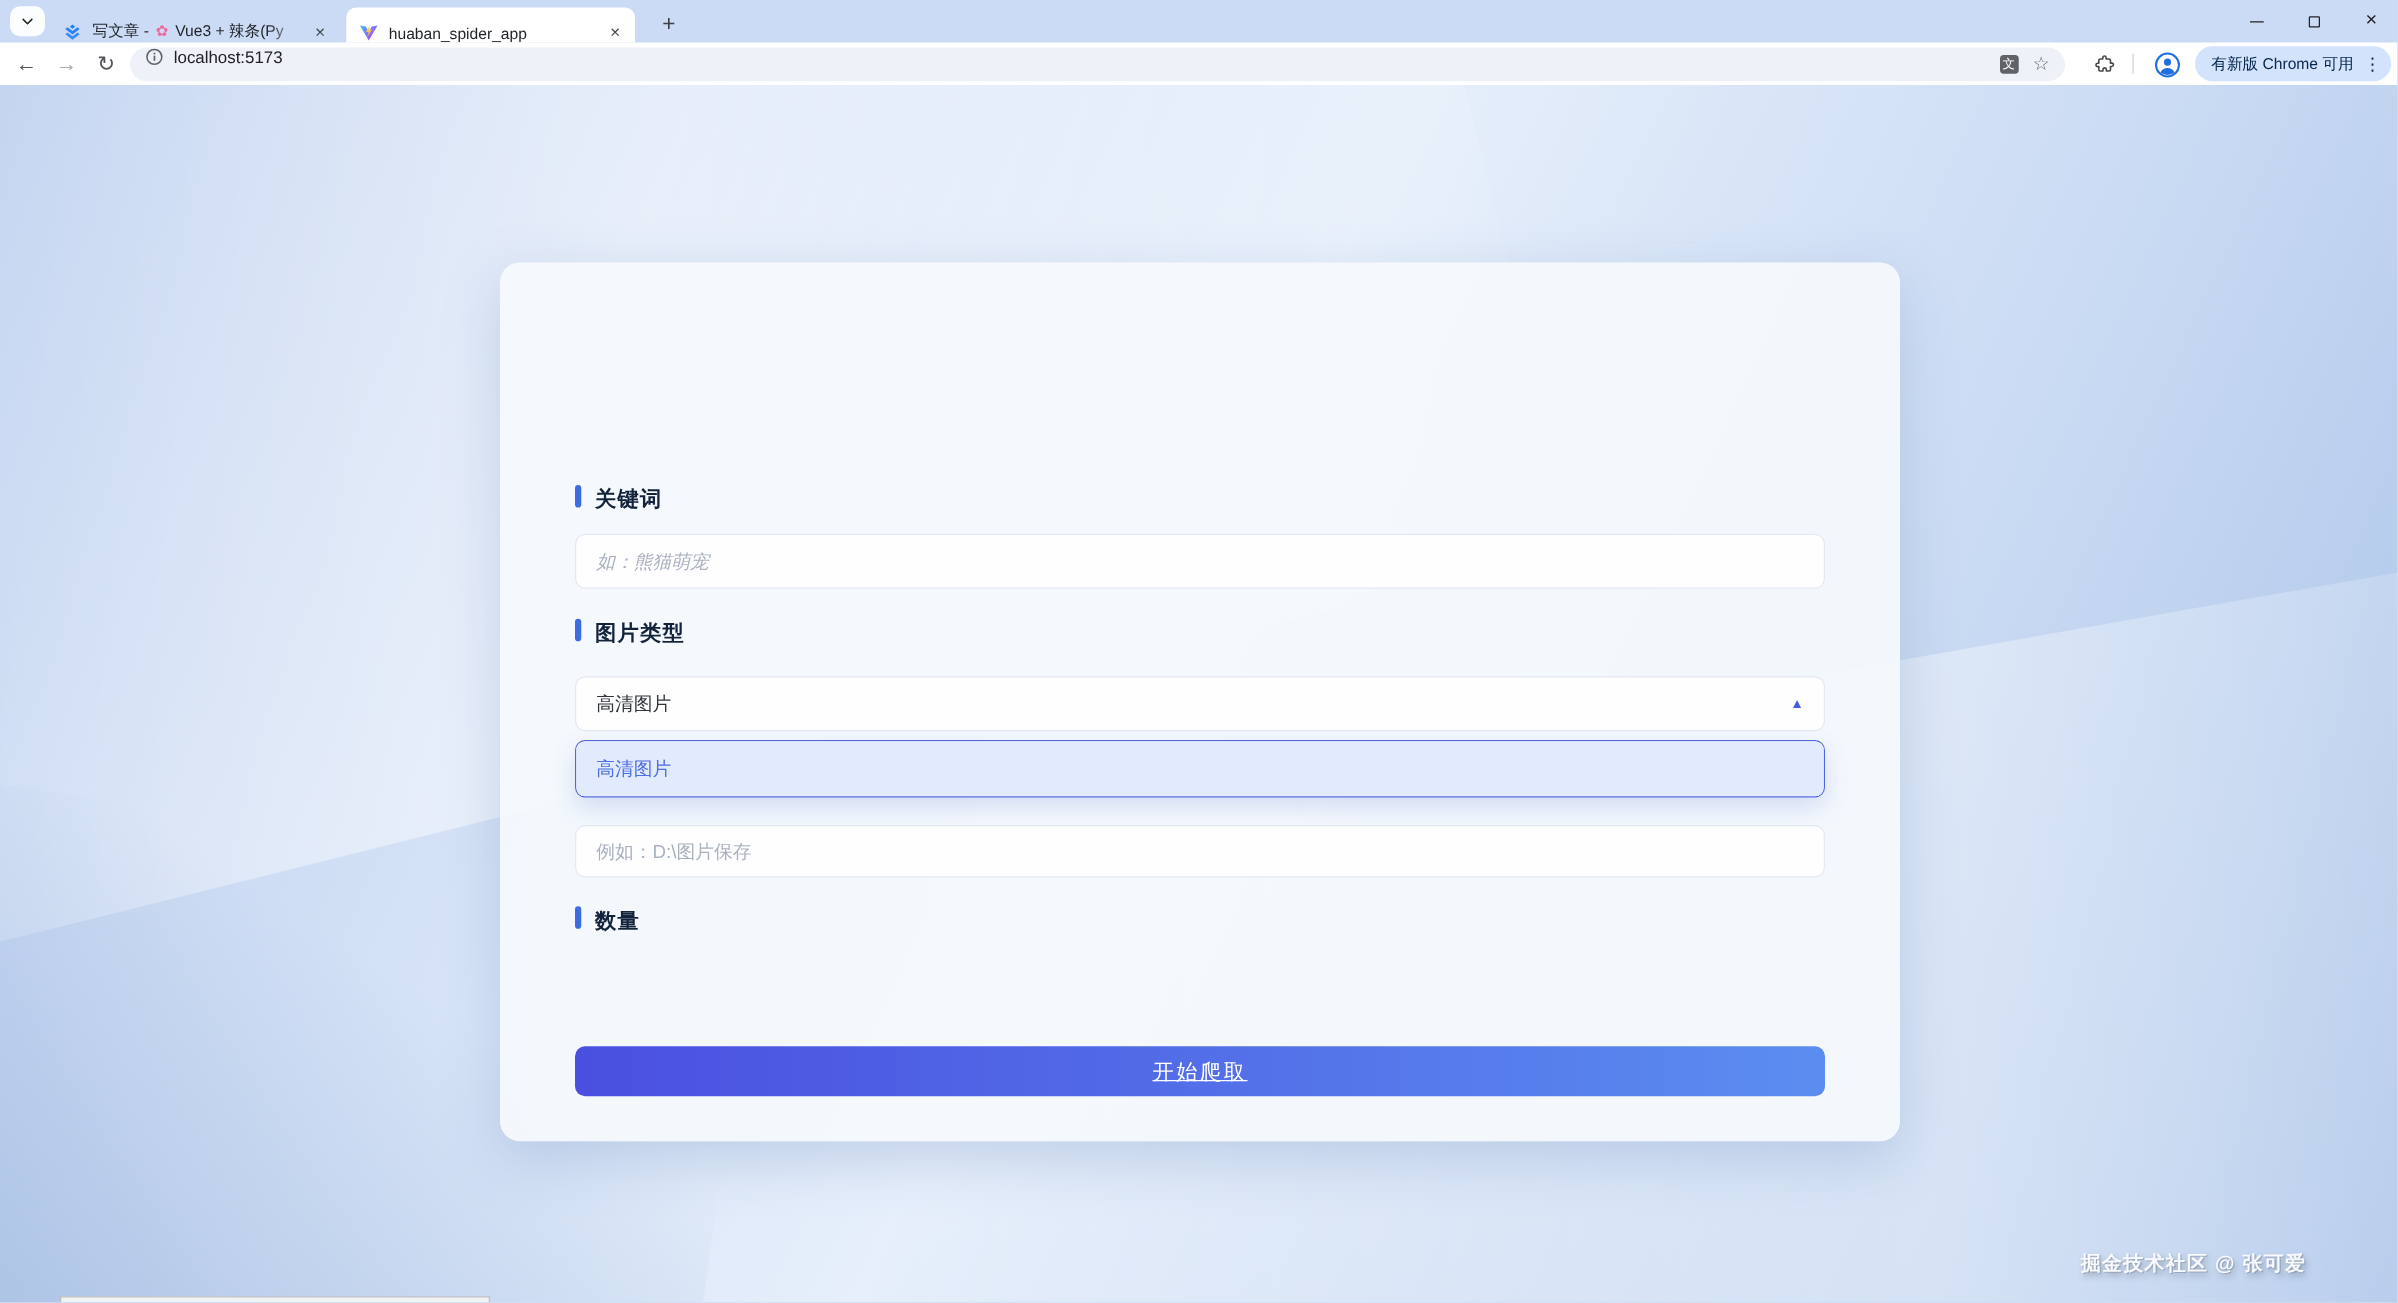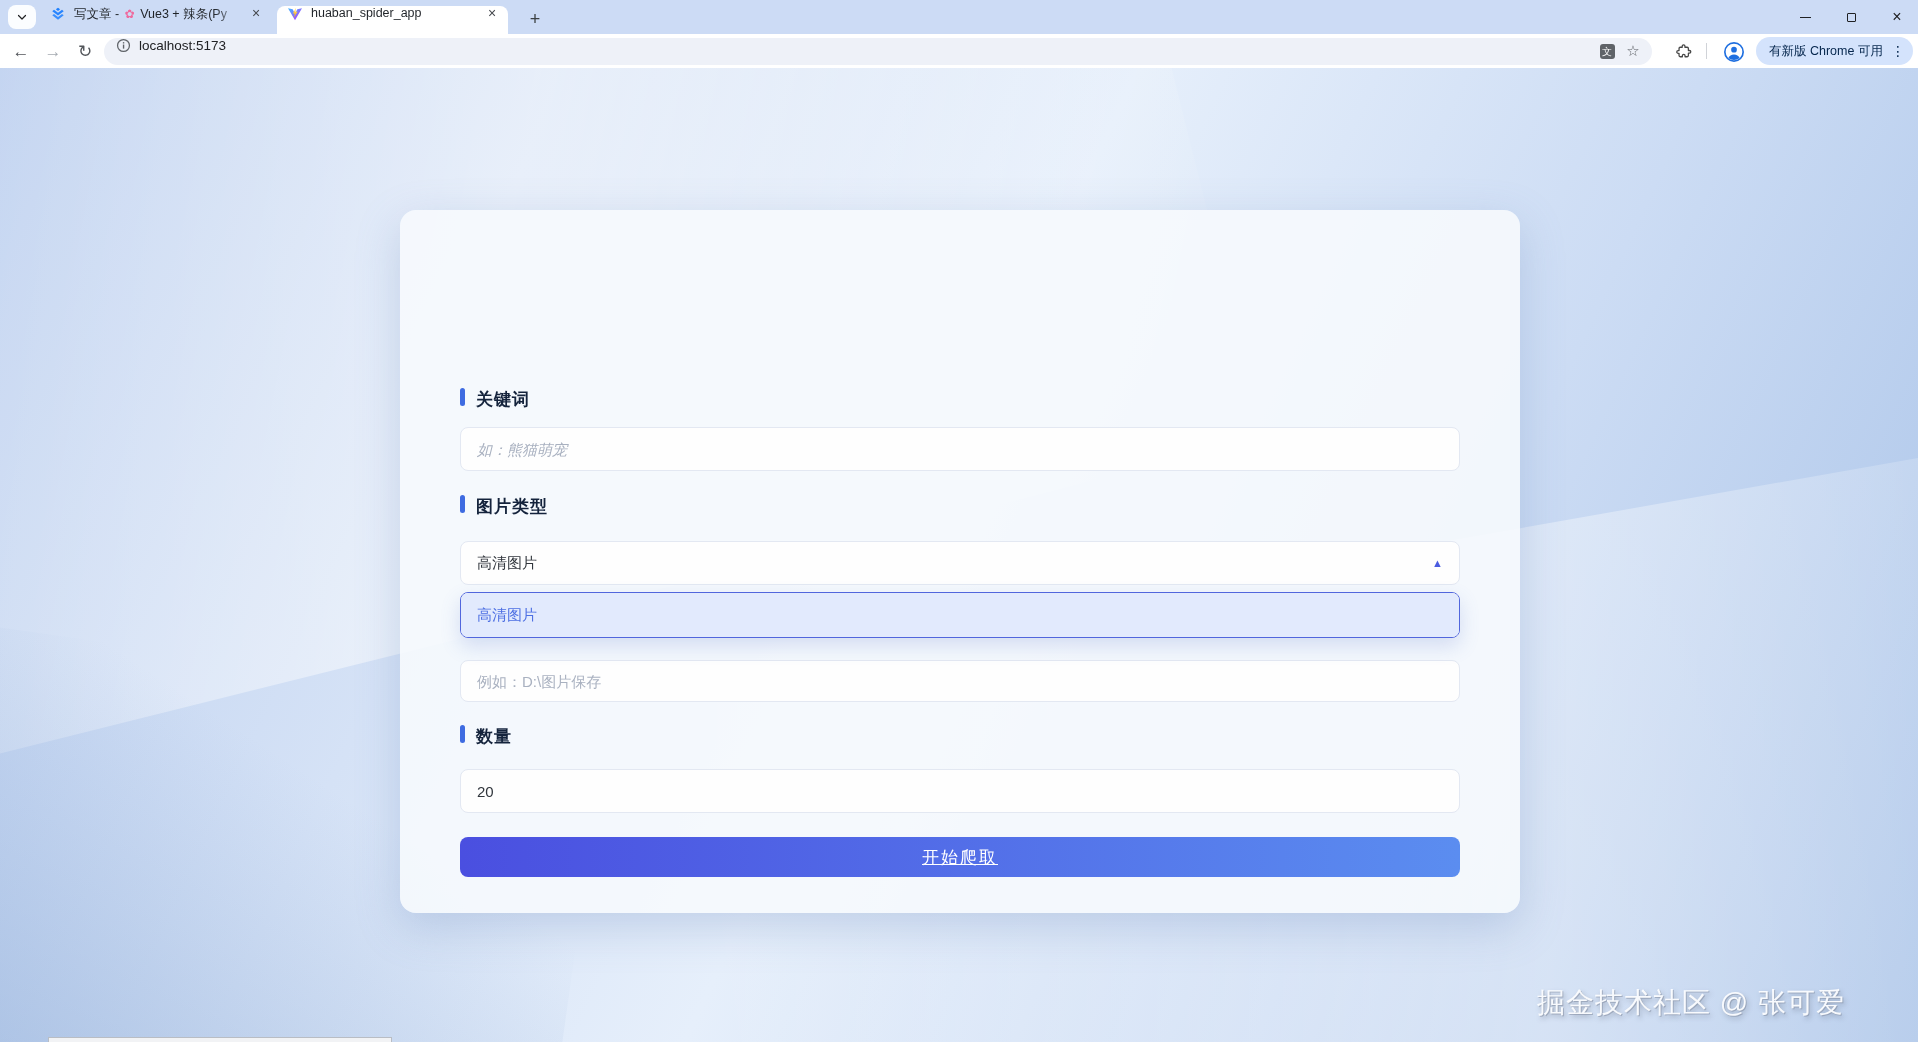--- a/index.html
+++ b/index.html
@@ -2,21 +2,21 @@
 <html><head>
 <meta charset="utf-8">
 <style>
   * { margin:0; padding:0; box-sizing:border-box; }
   html,body { width:1918px; height:1042px; overflow:hidden; }
   body { font-family:"Liberation Sans","DejaVu Sans",sans-serif; position:relative; background:#cfdff5; }
 
   
   .titlebar { position:absolute; left:0; top:0; width:1918px; height:34px; background:#ccdbf5; }
   .tab-search { position:absolute; left:8px; top:5px; width:28px; height:24px; background:#fbfdff; border-radius:8px; display:flex; align-items:center; justify-content:center; cursor:pointer; }
-  .tab { position:absolute; top:6px; height:28px; display:flex; align-items:flex-start; font-size:12.5px; color:#1f2328; }
+  .tab { position:absolute; top:6px; height:28px; display:flex; align-items:flex-end; font-size:12.5px; color:#1f2328; }
   .tab.inactive { left:40px; width:232px; }
   .tab.active { left:277px; width:231px; background:#ffffff; border-radius:8px 8px 0 0; }
   .tab .fav { width:16px; height:16px; margin:0 8px 0 10px; flex:0 0 auto; }
   .tab .t-label { flex:1; white-space:nowrap; overflow:hidden; }
   .tab.inactive .t-label { -webkit-mask-image:linear-gradient(90deg,#000 82%,transparent); mask-image:linear-gradient(90deg,#000 82%,transparent); }
   .tab-close { width:16px; height:16px; line-height:15px; text-align:center; font-size:14px; color:#45484d; border-radius:50%; margin:0 8px 0 4px; cursor:pointer; flex:0 0 auto;}
   .flower { color:#ef6a9e; font-size:12px; margin:0 2px; }
   .newtab { position:absolute; left:522px; top:7px; width:26px; height:26px; text-align:center; line-height:24px; font-size:18px; color:#3c4043; cursor:pointer; }
   .wctl { position:absolute; top:0; height:34px; width:46px; display:flex; align-items:center; justify-content:center; cursor:pointer; }
   .wctl.min { left:1782px; } .wctl.max { left:1828px; } .wctl.cls { left:1874px; }
@@ -66,21 +66,21 @@
   .opt { height:44px; display:flex; align-items:center; padding:0 16px; font-size:15px; cursor:pointer; }
   .opt.selected { background:#e2eafd; color:#4d6fe3; }
   .opt.plain { background:#ffffff; color:#30353c; border-top:1px solid #f2f4f9; }
   .savepath { top:450px; height:42px; z-index:1; }
   .submit { position:absolute; left:60px; top:627px; width:1000px; height:40px; border:none; border-radius:8px; cursor:pointer;
             background:linear-gradient(90deg,#4a4fe0,#5b8df0); color:#ffffff; font-size:17px; letter-spacing:2px; font-family:inherit;text-decoration:underline; }
   .pos-kw-label { top:178px; } .pos-kw-input { top:217px;font-style:italic; }
   .pos-type-label { top:285px; } .pos-type-sel { top:331px; }
   .pos-qty-label { top:515px; } .pos-qty-input { top:559px; }
 
-  .watermark { position:absolute; right:73px; bottom:20px; font-size:28px; font-weight:400; color:rgba(252,253,255,.95);
+  .watermark { position:absolute; right:73px; bottom:20px; font-size:16px; font-weight:700; color:rgba(252,253,255,.95);
                text-shadow:1px 1px 0 rgba(125,135,155,.5), 2px 3px 5px rgba(80,90,110,.4); letter-spacing:1px; }
   .status-bubble { position:absolute; left:48px; bottom:0; width:344px; height:5px; background:#f2f3f5; border:1px solid #b9bdc4; border-bottom:none; }
 </style>
 </head>
 <body>
 
 <div class="titlebar">
   <div class="tab-search">
     <svg width="12" height="12" viewBox="0 0 24 24">
         <polyline points="5,9 12,16 19,9" fill="none" stroke="#202124" stroke-width="2.4" stroke-linecap="round" stroke-linejoin="round"></polyline>
@@ -195,20 +195,19 @@
     <input class="f-input savepath" placeholder="例如：D:\图片保存" style="">
 
     <div class="dropdown">
       <div class="opt selected">高清图片</div>
     </div>
 
     <div class="f-label pos-qty-label">
       <span class="bar"></span>
       <span class="txt">数量</span>
     </div>
-    <input class="f-input pos-qty-input" value="20" style="">
 
     <button class="submit">开始爬取</button>
   </div>
 
   <div class="watermark">掘金技术社区 @ 张可爱</div>
   <div class="status-bubble"></div>
 </div>
 
 </body></html>

